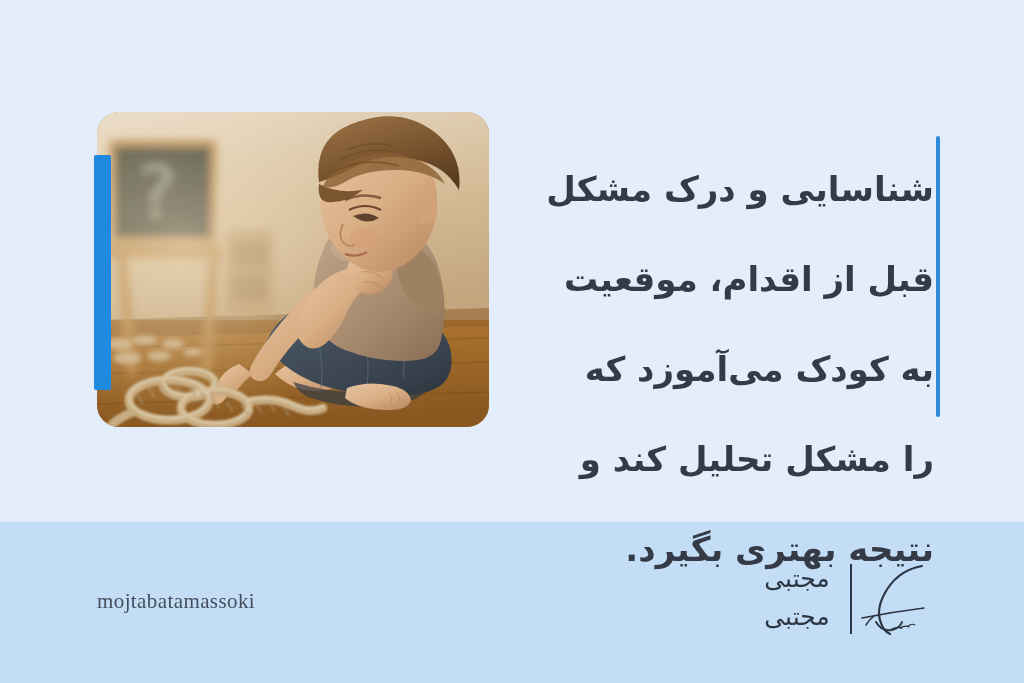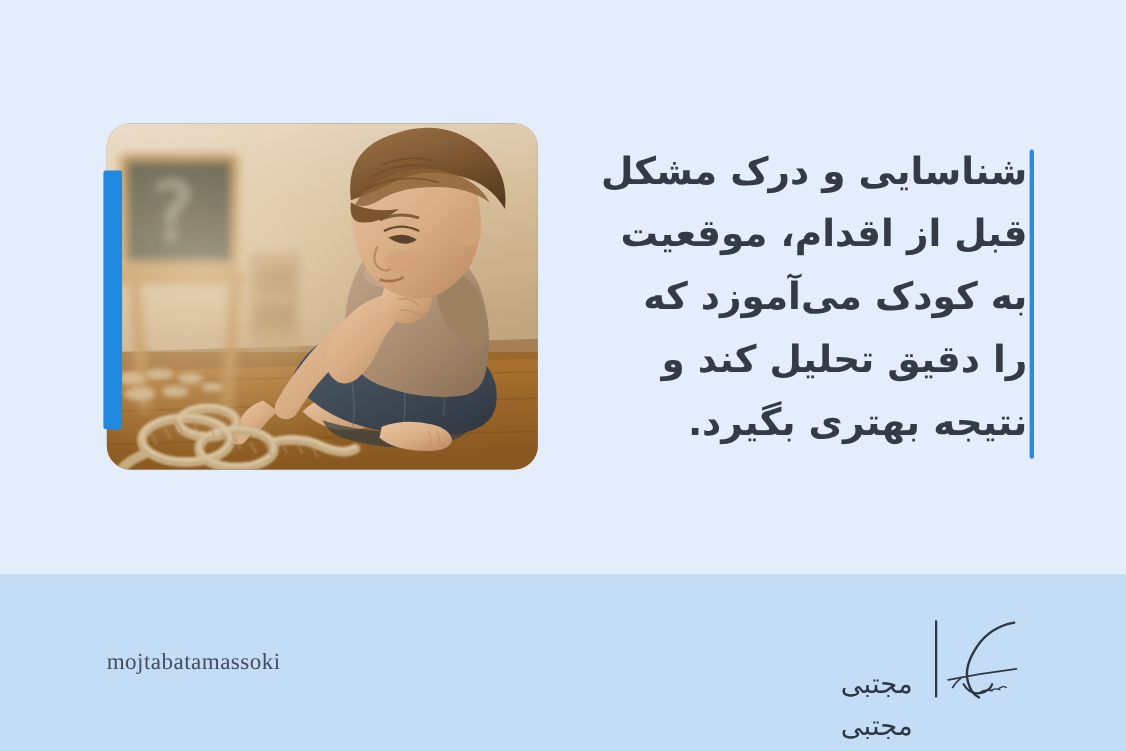--- a/index.html
+++ b/index.html
@@ -87,20 +87,21 @@
     direction: rtl;
     color: #343b46;
     font-size: 34px;
     line-height: 57px;
     font-weight: 700;
     letter-spacing: 0;
   }
   .quote-line {
     display: block;
     white-space: nowrap;
+    margin-top: 33px;
   }
   .quote-rule {
     position: absolute;
     right: 84px;
     top: 136px;
     width: 4px;
     height: 281px;
     background: #2e8bdc;
     border-radius: 2px;
   }
@@ -129,21 +130,20 @@
     position: absolute;
     right: 92px;
     top: 4px;
     width: 86px;
     text-align: center;
     direction: rtl;
     color: #2d3643;
     font-size: 25px;
     line-height: 38px;
     font-weight: 500;
-    margin-top: 43px;
   }
   .logo-word {
     display: block;
     white-space: nowrap;
   }
   .logo-divider {
     position: absolute;
     right: 80px;
     top: 8px;
     width: 2px;
@@ -381,21 +381,21 @@
       </svg>
     </div>
   </div>
 
   <div class="quote-rule"></div>
 
   <div class="quote">
     <span class="quote-line">شناسایی و درک مشکل</span>
     <span class="quote-line">قبل از اقدام، موقعیت</span>
     <span class="quote-line">به کودک می‌آموزد که</span>
-    <span class="quote-line">را دقیق تحلیل کند و</span>
+    <span class="quote-line">را مشکل تحلیل کند و</span>
     <span class="quote-line">نتیجه بهتری بگیرد.</span>
   </div>
 
   <div class="handle">mojtabatamassoki</div>
 
   <div class="logo">
     <div class="logo-words">
       <span class="logo-word">مجتبی</span>
       <span class="logo-word">مجتبی</span>
     </div>

